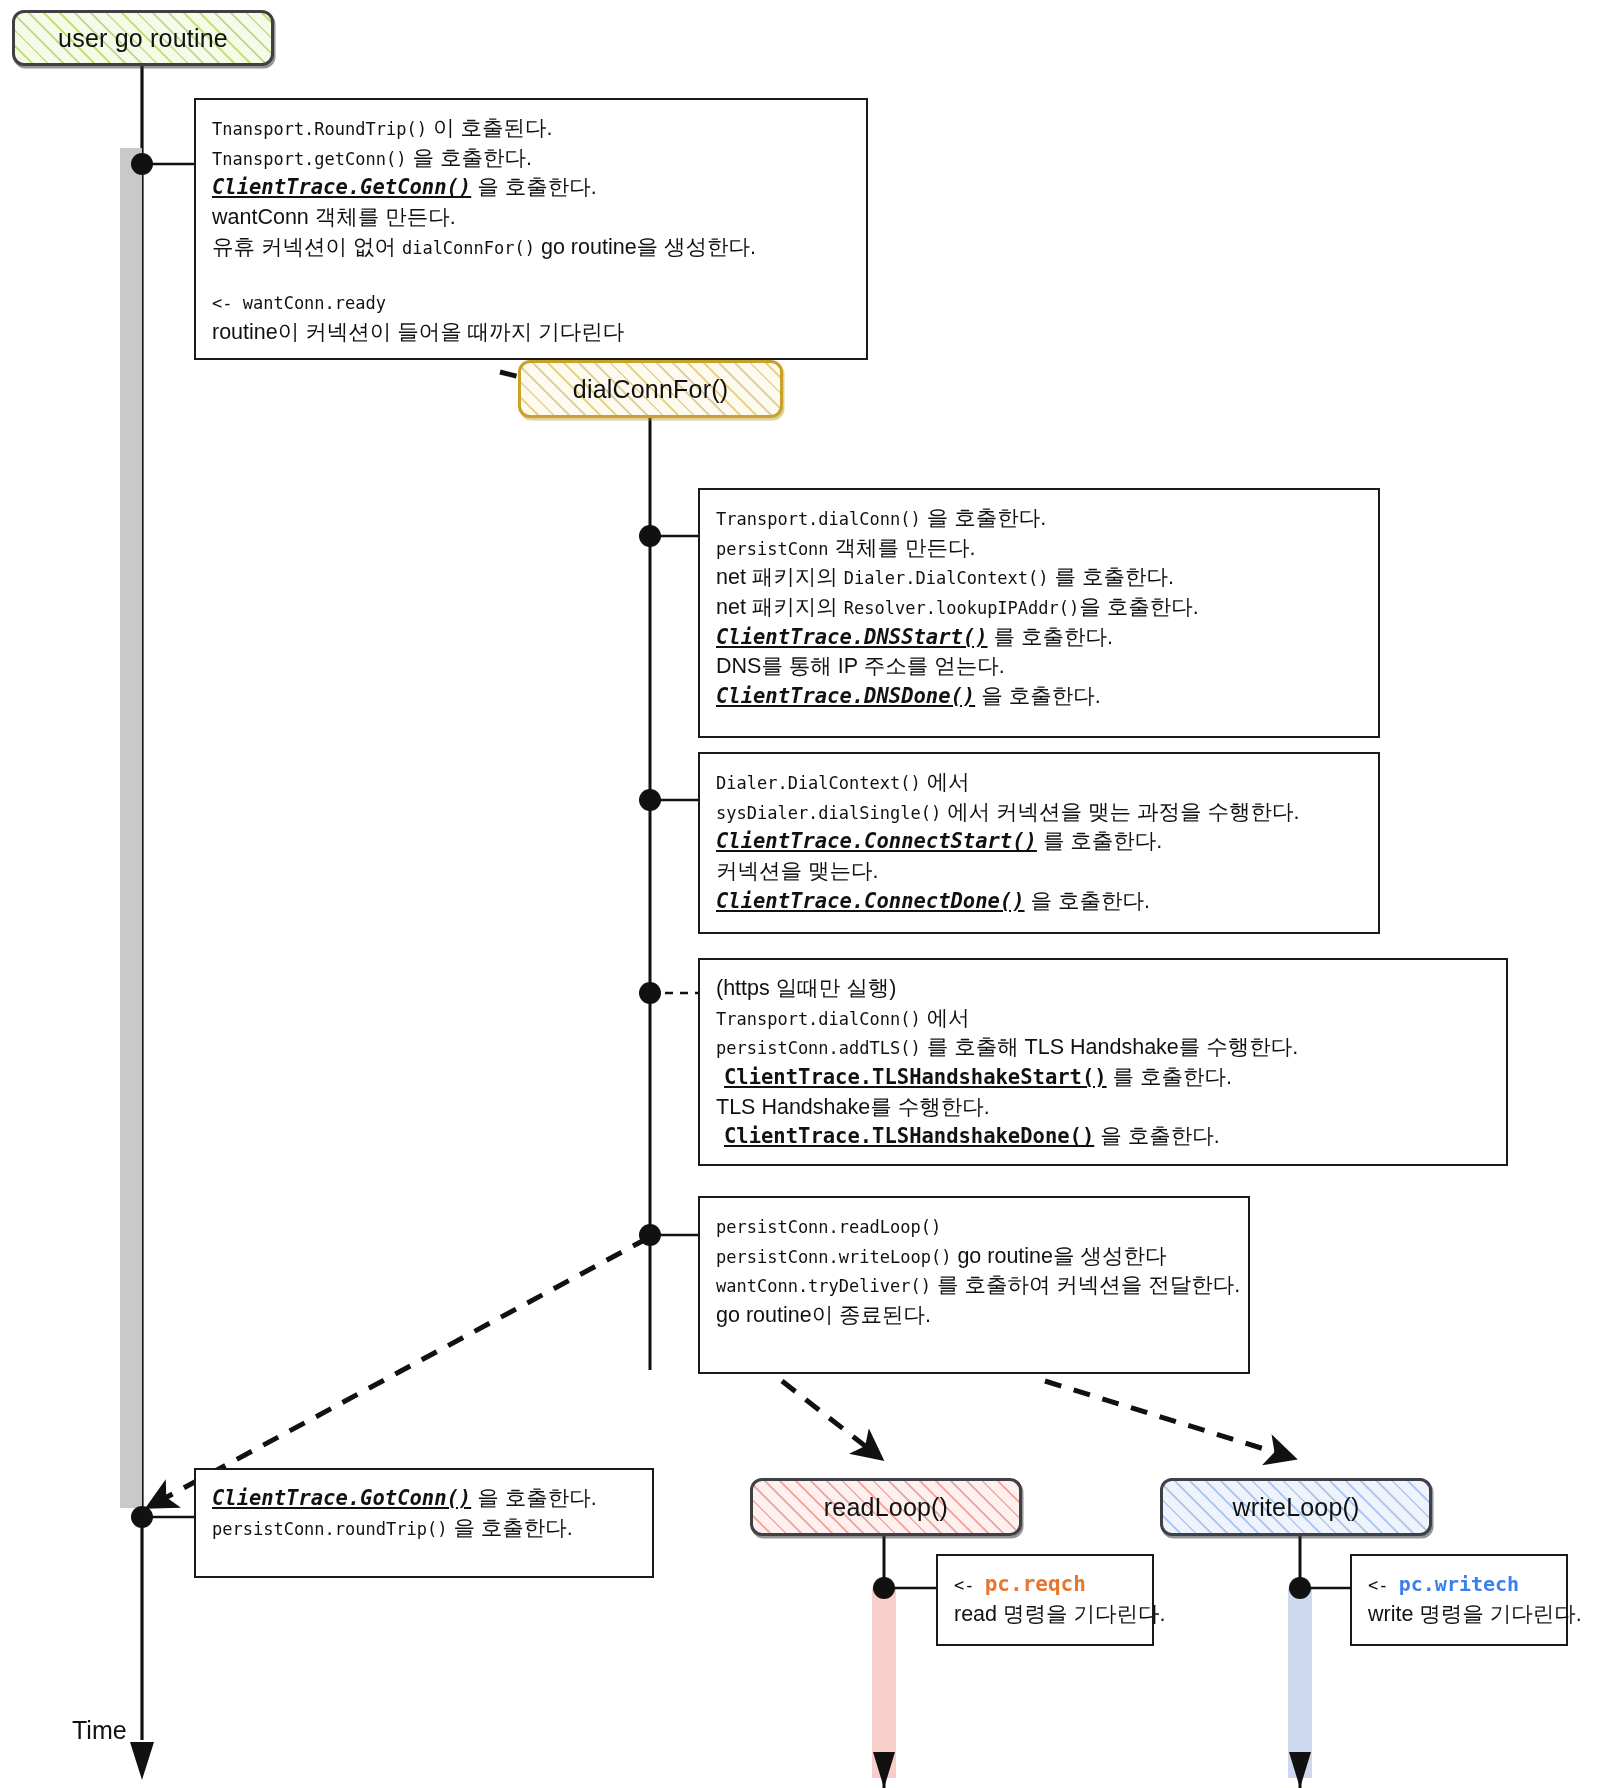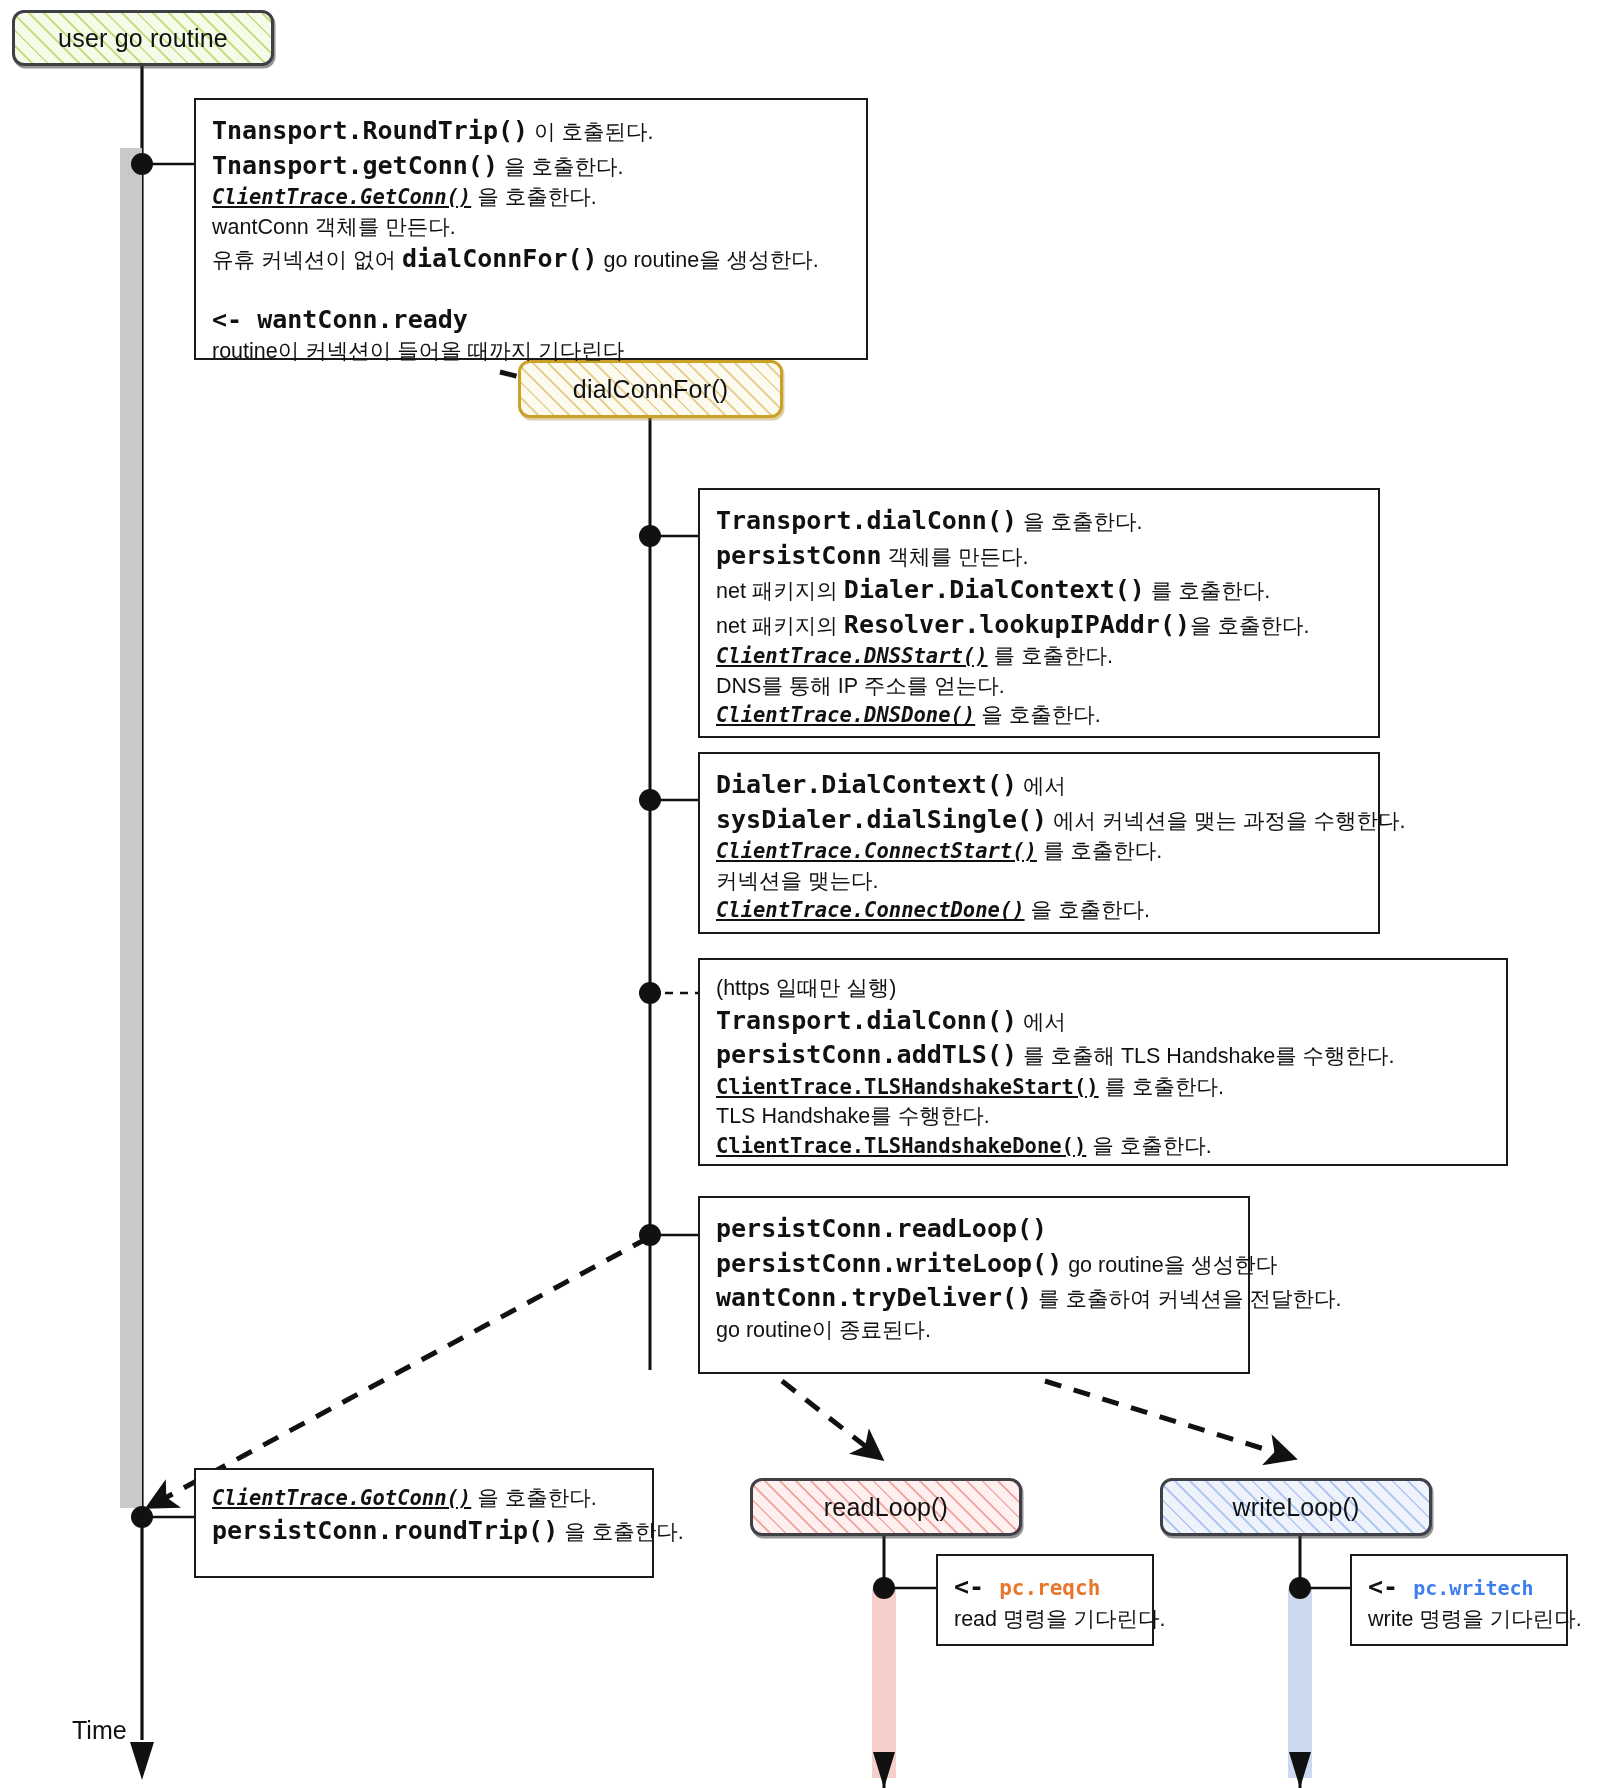--- a/index.html
+++ b/index.html
@@ -50,28 +50,28 @@
   .note{
     position:absolute;box-sizing:border-box;
     background:#ffffff;border:2.5px solid #1a1a1a;
     padding:14px 16px 12px 16px;
   }
   .note .ln{
     font-size:21.5px;line-height:1.38;white-space:nowrap;
     color:#111;
   }
   .note .ln.sp{height:26px;}
-  .mono{font-family:"DejaVu Sans Mono","Liberation Mono",monospace;font-weight:bold;font-size:25px;}
+  .mono{font-family:"DejaVu Sans Mono","Liberation Mono",monospace;font-weight:normal;font-size:17px;}
   .trace{
     font-family:"DejaVu Sans Mono","Liberation Mono",monospace;
     font-weight:bold;font-style:italic;text-decoration:underline;font-size:20.5px;
   }
   .traceU{
     font-family:"DejaVu Sans Mono","Liberation Mono",monospace;
-    font-weight:bold;text-decoration:underline;font-size:20.5px;
+    font-weight:bold;text-decoration:underline;font-size:20.5px;margin-left:8px;
   }
   .ch-red{color:#e8762c;font-family:"DejaVu Sans Mono","Liberation Mono",monospace;font-weight:bold;font-size:21px;}
   .ch-blue{color:#3b7ef0;font-family:"DejaVu Sans Mono","Liberation Mono",monospace;font-weight:bold;font-size:20px;}
   .timelabel{position:absolute;font-size:25px;color:#111;}
 </style>
 </head>
 <body>
 
 <div id="canvas">
 

